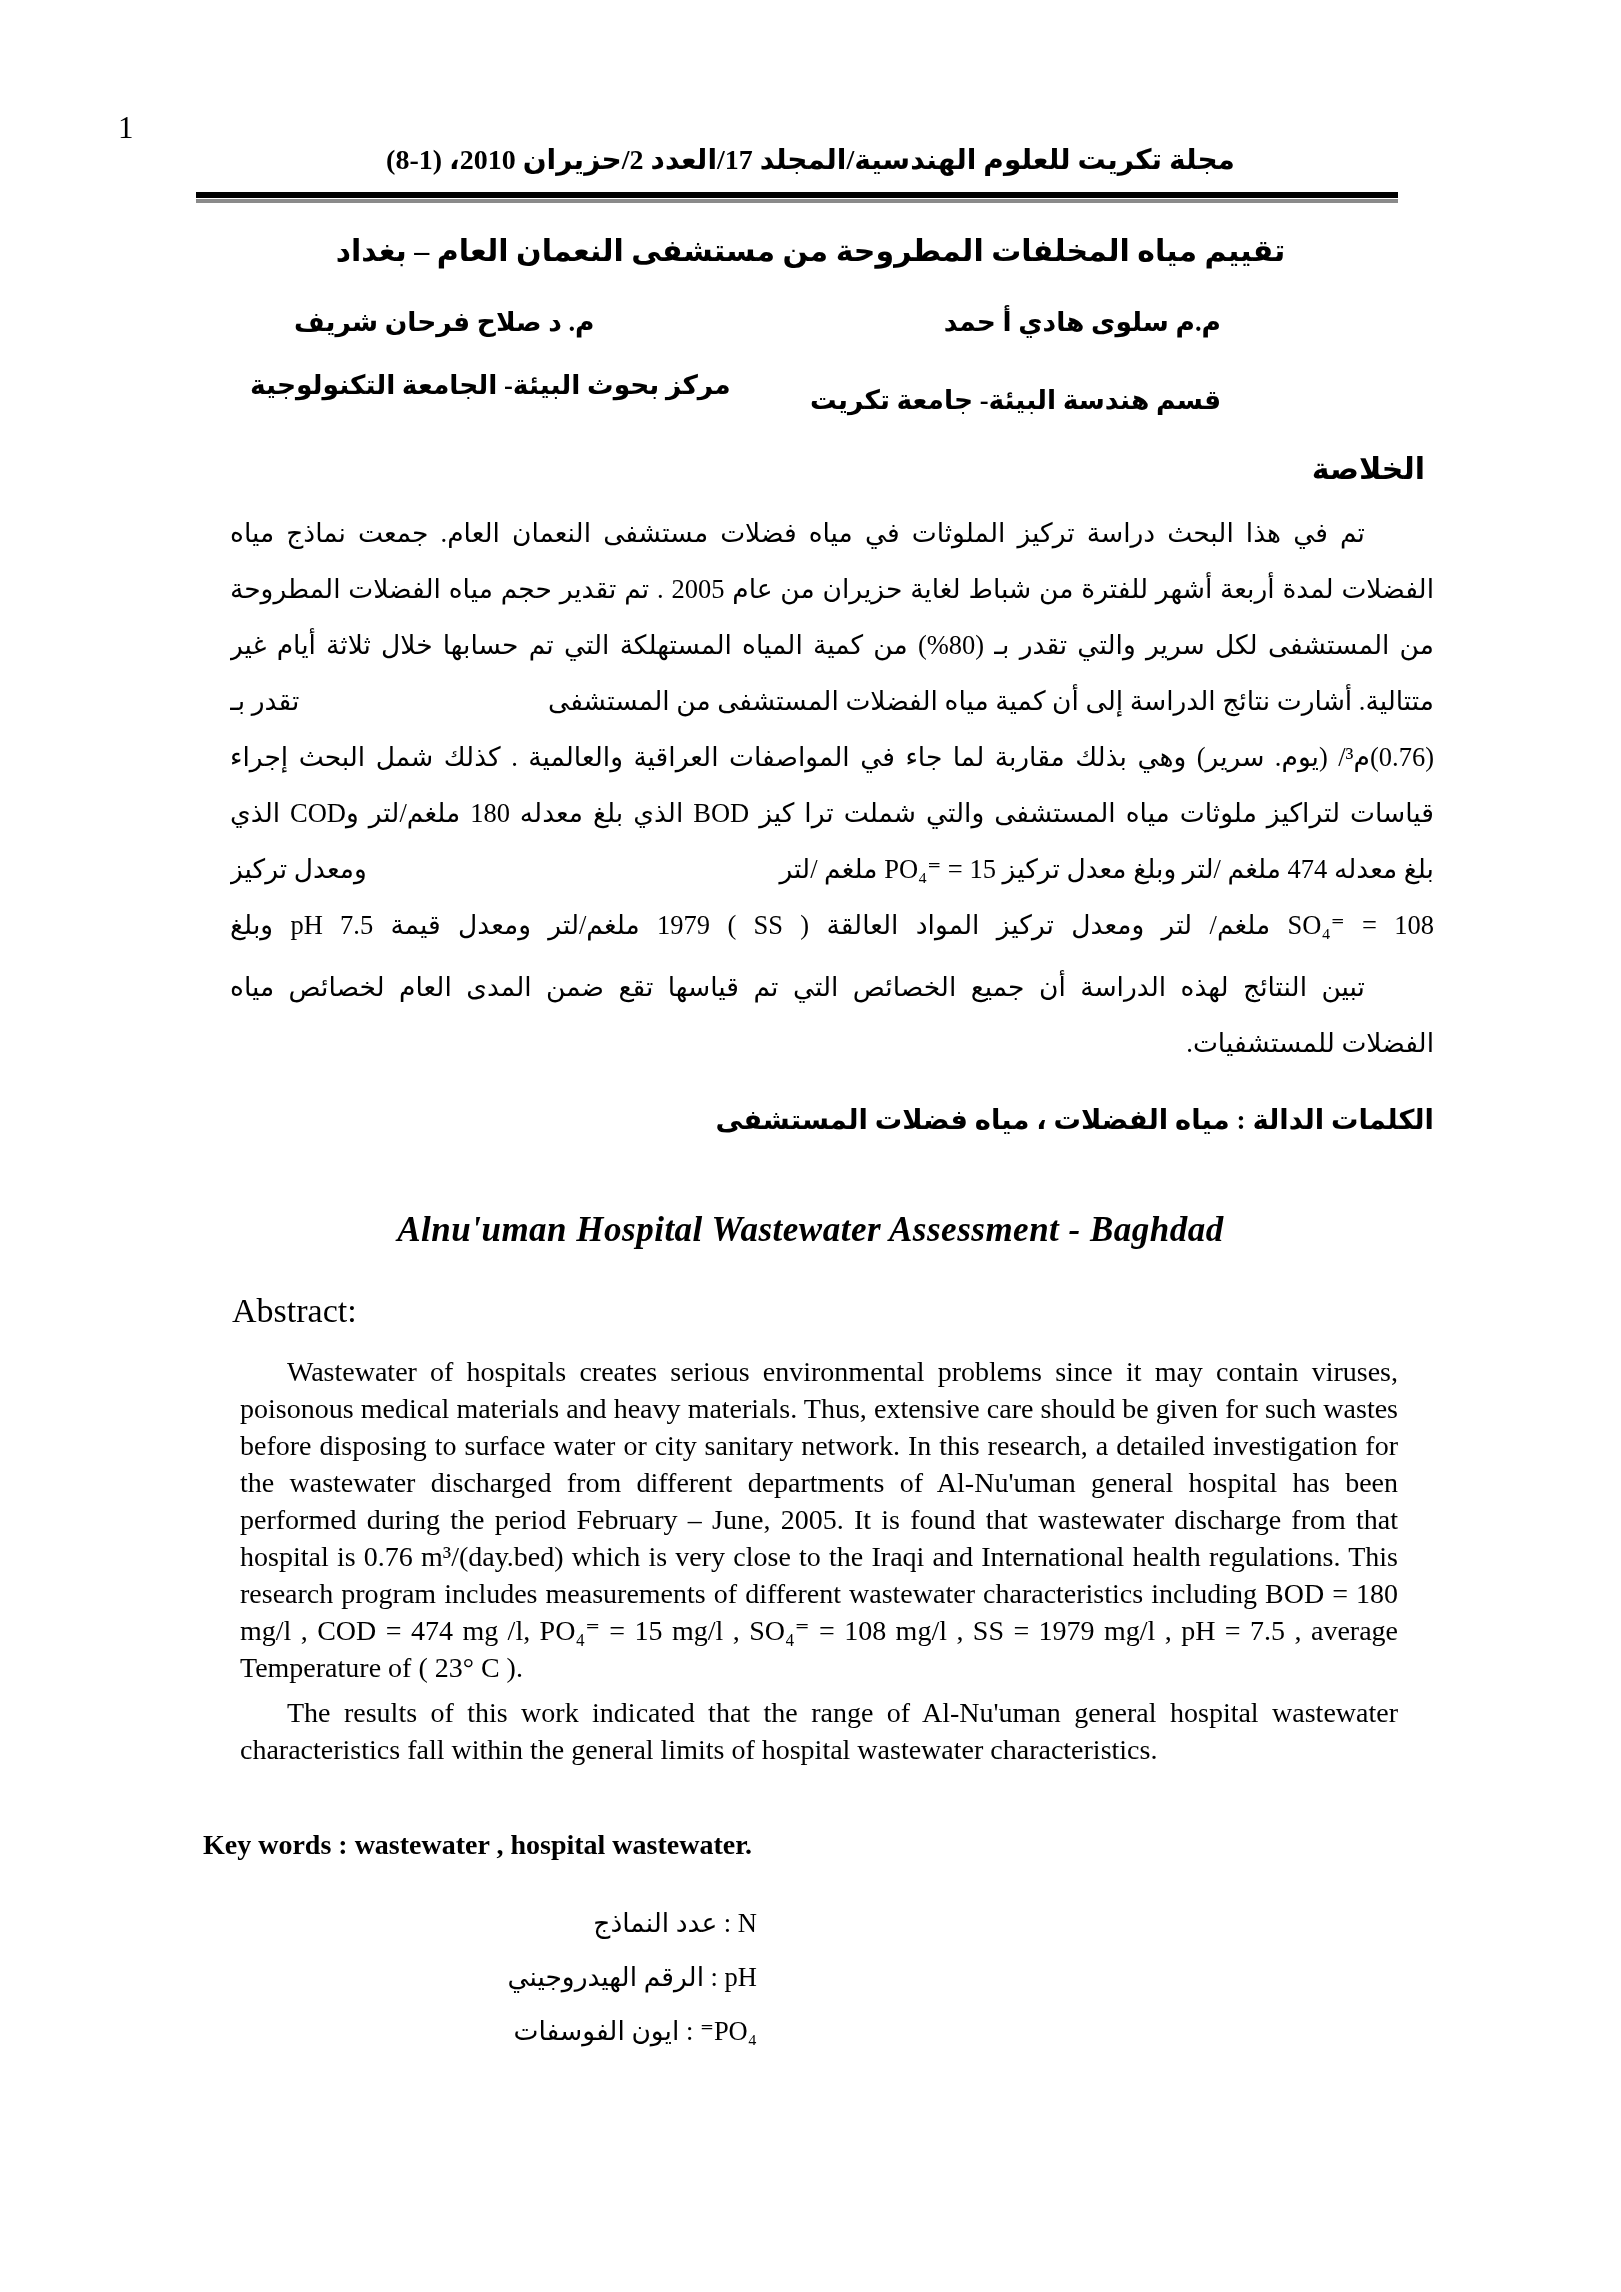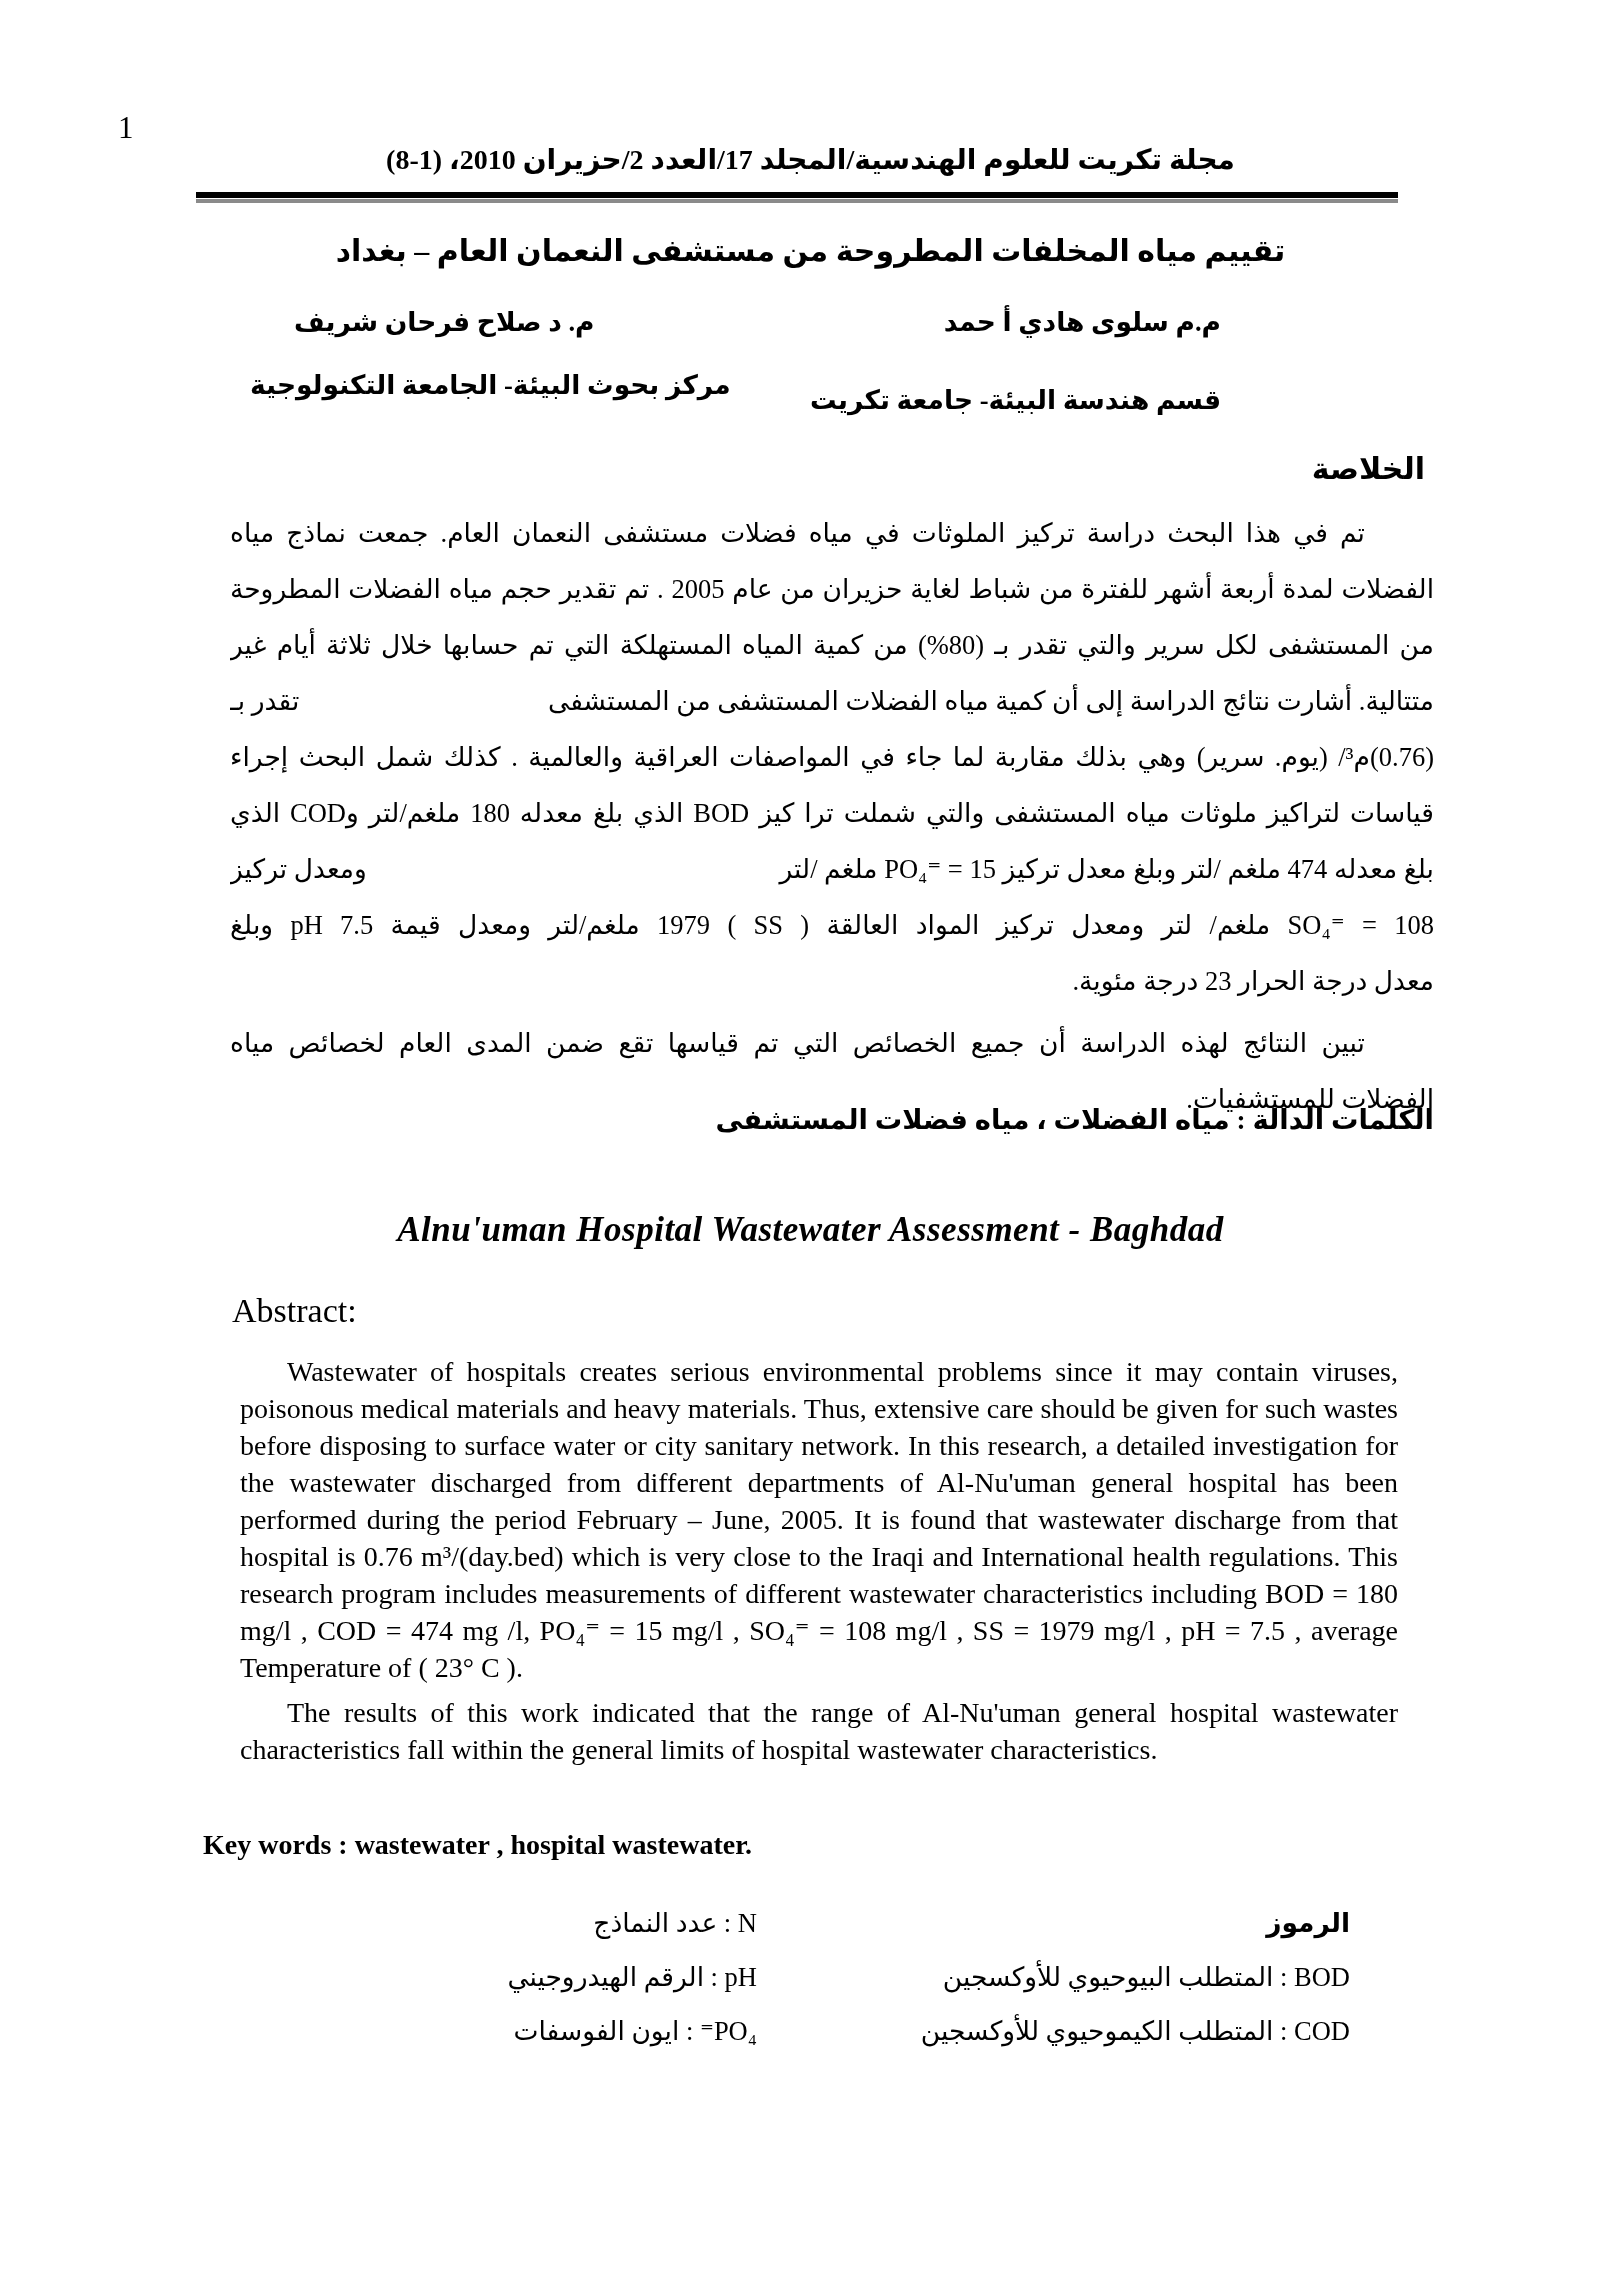--- a/index.html
+++ b/index.html
@@ -101,44 +101,38 @@
       <span>متتالية.  أشارت نتائج الدراسة إلى أن كمية مياه الفضلات المستشفى من المستشفى</span>
       <span>تقدر بـ</span>
     </div>
     <div class="arline">(0.76)م³/ (يوم. سرير) وهي بذلك مقاربة لما جاء في المواصفات العراقية والعالمية . كذلك شمل البحث إجراء</div>
     <div class="arline">قياسات لتراكيز ملوثات مياه المستشفى والتي شملت ترا كيز BOD الذي بلغ معدله 180 ملغم/لتر وCOD الذي</div>
     <div class="arline gap">
       <span>بلغ معدله 474 ملغم /لتر وبلغ معدل تركيز PO₄⁼ = 15 ملغم /لتر</span>
       <span>ومعدل تركيز</span>
     </div>
     <div class="arline">SO₄⁼ = 108  ملغم/ لتر ومعدل تركيز  المواد العالقة ( SS ) 1979 ملغم/لتر ومعدل قيمة  pH  7.5  وبلغ</div>
-    <div class="arline end">معدل درجة الحرار 23  درجة مئوية.</div>
 
     <div class="arline ind ar-p2">تبين النتائج لهذه الدراسة أن جميع الخصائص التي تم قياسها تقع ضمن المدى العام لخصائص مياه</div>
     <div class="arline end">الفضلات للمستشفيات.</div>
   </div>
 
   <div class="abs ar-keywords">الكلمات الدالة : مياه الفضلات ، مياه فضلات المستشفى</div>
 
   <div class="abs en-title">Alnu'uman Hospital Wastewater Assessment  - Baghdad</div>
 
   <div class="abs en-abstract-heading">Abstract:</div>
 
   <div class="abs en-abstract">
     <p>Wastewater of  hospitals creates serious environmental problems since  it may contain viruses, poisonous medical materials and heavy materials. Thus, extensive care should be given for such wastes before disposing  to surface water or city sanitary network. In this research, a detailed investigation for the wastewater discharged from different departments of Al-Nu'uman general hospital has been performed during the period February – June, 2005. It is found that wastewater discharge from that hospital is 0.76 m³/(day.bed) which is very close to the Iraqi and International health regulations. This research program includes measurements of  different wastewater characteristics including BOD = 180 mg/l , COD  = 474 mg /l, PO₄⁼ = 15 mg/l , SO₄⁼  = 108  mg/l , SS = 1979 mg/l , pH = 7.5 , average Temperature of ( 23° C ).</p>
     <p>The results of this work indicated that the range of Al-Nu'uman general hospital wastewater characteristics fall within the general limits of hospital wastewater characteristics.</p>
   </div>
 
   <div class="abs en-keywords">Key words : wastewater , hospital wastewater.</div>
 
-  <div class="abs sym-col sym-right">
-    <div class="row sym-heading">الرموز</div>
-    <div class="row">BOD : المتطلب البيوحيوي للأوكسجين</div>
-    <div class="row">COD : المتطلب الكيموحيوي للأوكسجين</div>
-  </div>
 
   <div class="abs sym-col sym-left">
     <div class="row">N : عدد النماذج</div>
     <div class="row">pH : الرقم الهيدروجيني</div>
     <div class="row">PO₄⁼ : ايون الفوسفات</div>
   </div>
 
 </div>
 
 

